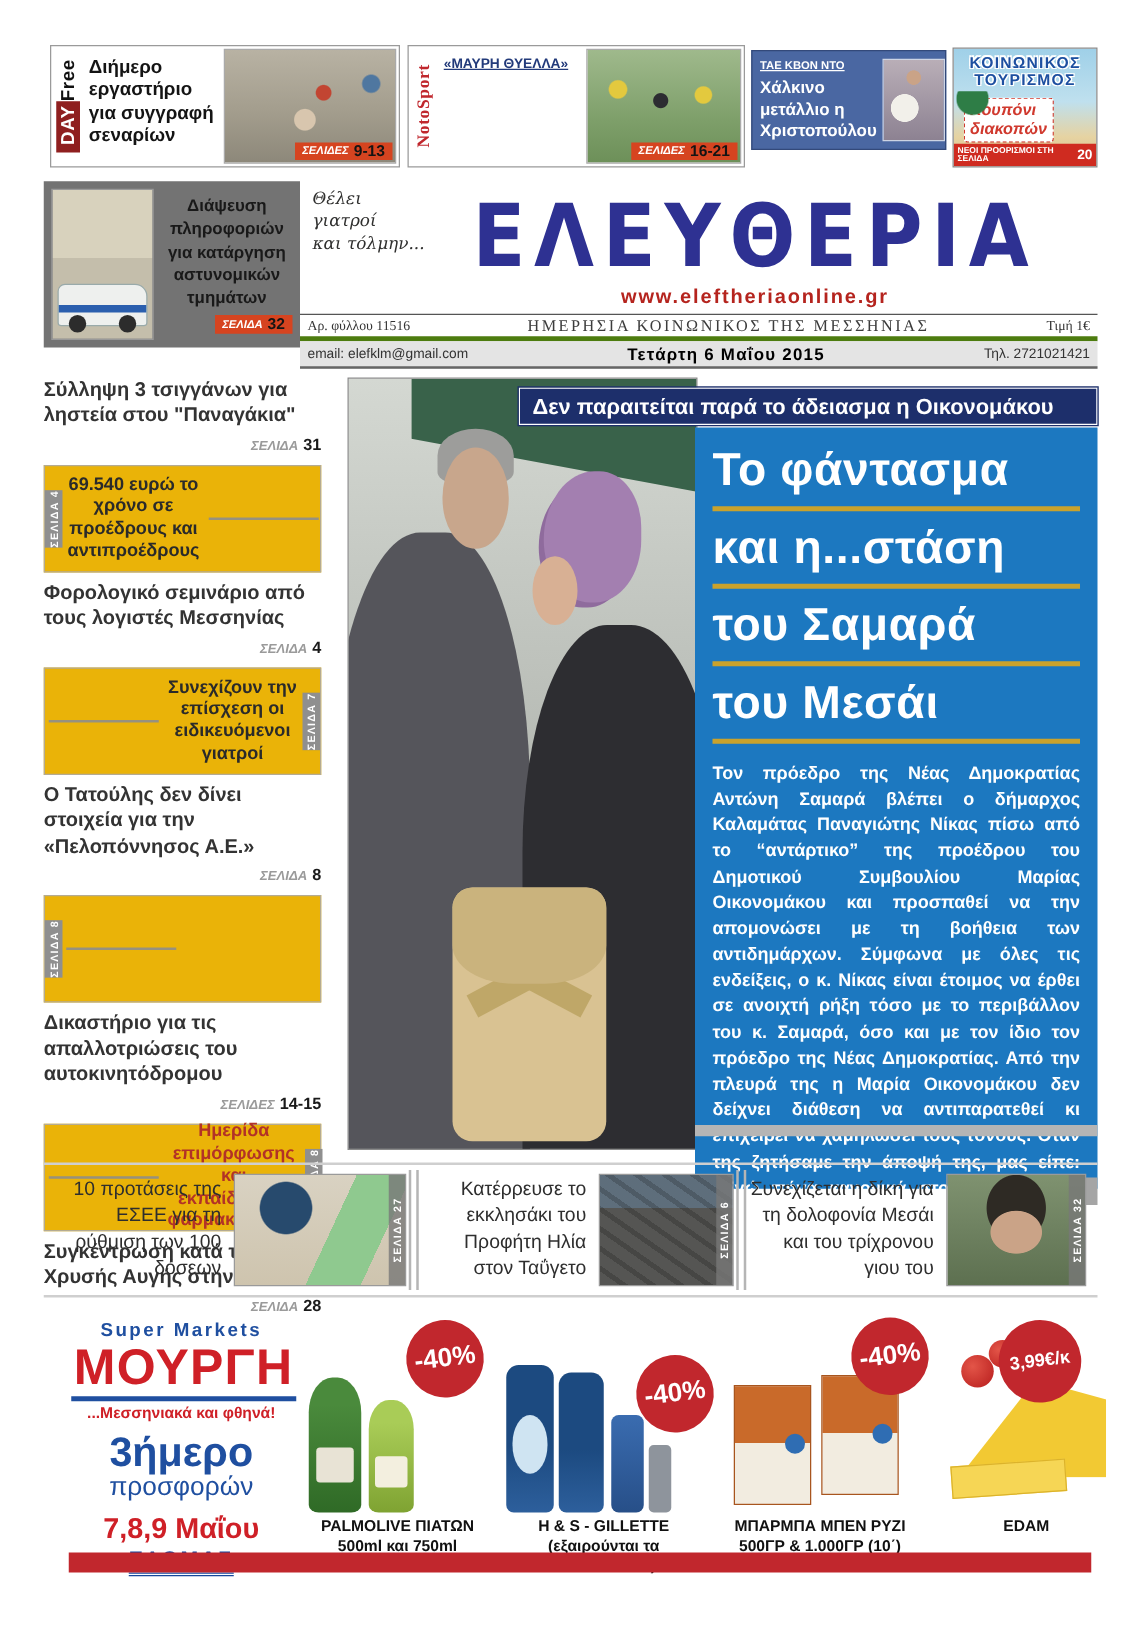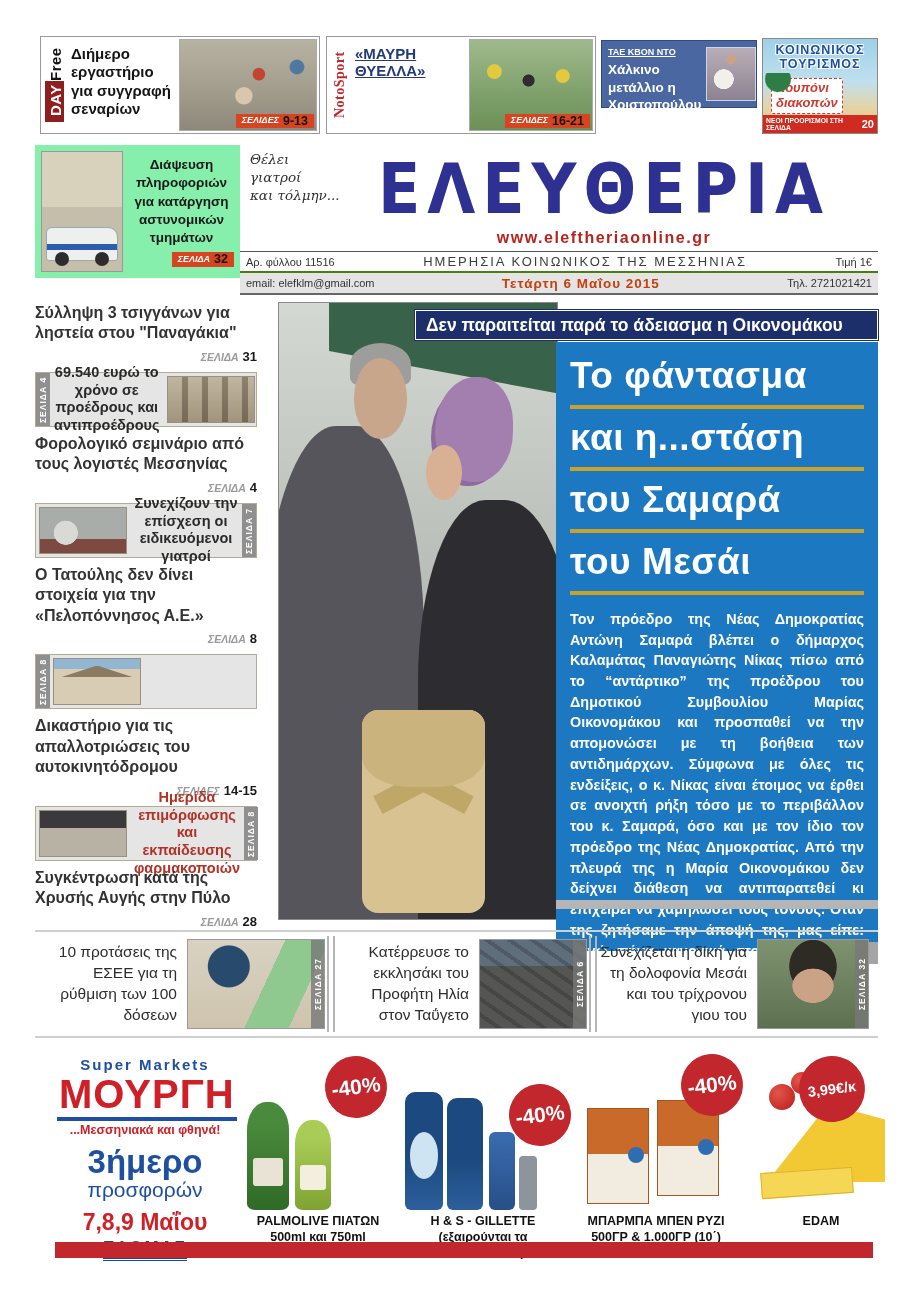--- a/index.html
+++ b/index.html
@@ -21,21 +21,21 @@
 
   
   .teaser { border:1px solid #9a9a9a; background:#fff; display:flex; padding:2px; }
   .vert-label { writing-mode:vertical-rl; transform:rotate(180deg); display:flex;
                 align-items:center; justify-content:center; font-weight:bold; }
   .t-free { width:24px; font-size:15px; }
   .t-free .free { color:#111; letter-spacing:.5px; }
   .t-free .day { background:#8f1f1f; color:#fff; padding:6px 1px 3px 1px; letter-spacing:.5px; }
   .t-noto { width:22px; color:#c0272d; font-family:"Liberation Serif", serif; font-size:14px; letter-spacing:.5px; }
   .t-title { font-weight:bold; font-size:15px; line-height:1.22; color:#141414; padding:6px 4px; }
-  .t-kicker { color:#223a7a; font-size:15px; font-weight:bold; text-decoration:underline; margin-bottom:3px; }
+  .t-kicker { color:#223a7a; font-size:11px; font-weight:bold; text-decoration:underline; margin-bottom:3px; }
   .t-photo { position:relative; flex:1; border:1px solid #aaa; overflow:hidden; }
   .t-photo .badge-red { position:absolute; right:2px; bottom:2px; }
 
   .photo-freeday { background:
       radial-gradient(circle at 58% 38%, #c24532 0 6%, transparent 7%),
       radial-gradient(circle at 47% 62%, #d8c6ae 0 9%, transparent 10%),
       radial-gradient(circle at 86% 30%, #4f77a0 0 5%, transparent 6%),
       linear-gradient(180deg, #b8b2a3 0%, #a39d8d 55%, #8d887a 100%); }
   .photo-noto { background:
       radial-gradient(circle at 20% 35%, #e3c93e 0 6%, transparent 7%),
@@ -58,46 +58,46 @@
       text-shadow:-1px -1px 0 #fff, 1px -1px 0 #fff, -1px 1px 0 #fff, 1px 1px 0 #fff; }
   .tour-coupon { background:#fff; border:1px dashed #d0392e; border-radius:3px; margin:6px auto 0 8px;
       width:72px; padding:2px 4px; color:#d0392e; font-weight:bold; font-style:italic; font-size:13px; line-height:1.15; }
   .tour-footer { position:absolute; left:0; right:0; bottom:0; background:#cf2b20; color:#fff;
       font-size:6.8px; font-weight:bold; padding:2px 3px; display:flex; align-items:center; }
   .tour-footer b { font-size:11px; margin-left:3px; }
   .tour-palm { position:absolute; left:2px; top:34px; width:26px; height:30px;
       background:radial-gradient(circle at 50% 20%, #2e7d46 0 45%, transparent 50%); }
 
   
-  .police-box { background:#86efac; padding:6px; display:flex; gap:6px; }
+  .police-box { background:#737373; padding:6px; display:flex; gap:6px; }
   .police-photo { flex:0 0 82px; border:1px solid #999; background:
       linear-gradient(180deg, #d8d2bd 0 46%, #c4beab 46% 100%); position:relative; overflow:hidden; }
   .police-car { position:absolute; left:4px; bottom:10px; width:72px; height:34px; background:#eef0ee;
       border-radius:6px 10px 3px 3px; border:1px solid #9aa; }
   .police-stripe { position:absolute; left:0; right:0; top:16px; height:6px; background:#2b5fae; }
   .police-wheel { position:absolute; bottom:-6px; width:14px; height:14px; border-radius:50%; background:#2c2c2c; }
   .police-text { flex:1; display:flex; flex-direction:column; justify-content:center; align-items:center; }
   .police-title { font-weight:bold; font-size:13.5px; line-height:1.35; color:#191919; text-align:center; }
   .police-badge { margin-top:5px; align-self:flex-end; }
 
   .motto { font-family:"DejaVu Serif", serif; font-style:italic; font-size:13.5px; color:#30302f; line-height:1.35; }
   .logo { font-family:"DejaVu Sans", sans-serif; font-weight:bold; color:#2e3192; font-size:62px;
       letter-spacing:7px; transform:scaleY(1.12); transform-origin:top center; text-align:center; white-space:nowrap; }
   .website { text-align:center; color:#b5241e; font-weight:bold; font-size:16px; letter-spacing:1.5px; }
   .inforow { display:flex; align-items:center; justify-content:space-between; padding:0 6px; }
-  .inforow1 { border-top:1px solid #555; border-bottom:2px solid #4d7c0f; font-size:11px; color:#333; }
+  .inforow1 { border-top:1px solid #555; border-bottom:4px solid #4d7c0f; font-size:11px; color:#333;font-family:Liberation Serif, serif; }
   .inforow1 .mid { font-size:13px; letter-spacing:2px; color:#3c3c3c; }
   .inforow2 { background:#e4e4e4; border-bottom:2px solid #666; font-size:11px; color:#333; }
-  .inforow2 .mid { font-size:13.5px; font-weight:bold; color:#c2410c; letter-spacing:1px; }
+  .inforow2 .mid { font-size:13.5px; font-weight:bold; color:#000000; letter-spacing:1px; }
 
   
   #sidebar { display:flex; flex-direction:column; }
   .shl { font-weight:bold; font-size:16px; line-height:1.28; color:#333; }
   .s-item { margin-bottom:7px; }
-  .sbox { display:flex; background:#e5e5e5; border:1px solid #b4ab93; height:55px; }
+  .sbox { display:flex; background:#eab308; border:1px solid #b4ab93; height:86px;align-items:center; }
   .sbox .vtab { flex:0 0 14px; }
   .sbox-title { flex:1; display:flex; align-items:center; justify-content:center; text-align:center;
       font-weight:bold; font-size:14.5px; line-height:1.22; padding:2px 4px; color:#2a2a2a; }
   .sbox-title.red { color:#b23227; }
   .sphoto { flex:0 0 88px; margin:3px; border:1px solid #97917e; }
   .ph-facade { background:repeating-linear-gradient(90deg, #d9d2c4 0 14px, #9e9685 14px 20px),
       linear-gradient(180deg, #e2dccf, #bcb4a2); background-blend-mode:multiply; }
   .ph-machine { background:radial-gradient(circle at 30% 55%, #d9d9d6 0 18%, transparent 19%),
       linear-gradient(180deg, #a9adaa 0 70%, #7c4a41 70% 100%); }
   .ph-townhall { background:linear-gradient(180deg, #93b7d2 0 22%, #d8cdb4 22% 100%); position:relative; overflow:hidden; }
@@ -225,21 +225,21 @@
       <div class="t-kicker">«ΜΑΥΡΗ ΘΥΕΛΛΑ»</div>
     </div>
     <div class="t-photo photo-noto">
       <span class="badge-red">
         <i>ΣΕΛΙΔΕΣ</i>
         <b>16-21</b>
       </span>
     </div>
   </div>
 
-  <div class="teaser-taekwondo abs" style="left:601px; top:40px; width:156px; height:68px;">
+  <div class="teaser-taekwondo abs" style="left:601px; top:40px; width:156px; height:80px;">
     <div style="flex:1;">
       <div class="tk-kicker">ΤΑΕ ΚΒΟΝ ΝΤΟ</div>
       <div class="tk-title">Χάλκινο μετάλλιο η Χριστοπούλου στο πανελλήνιο</div>
     </div>
     <div class="tk-photo"></div>
   </div>
 
   <div class="teaser-tourism abs" style="left:762px; top:38px; width:116px; height:96px;">
     <div class="tour-palm"></div>
     <div class="tour-title">

